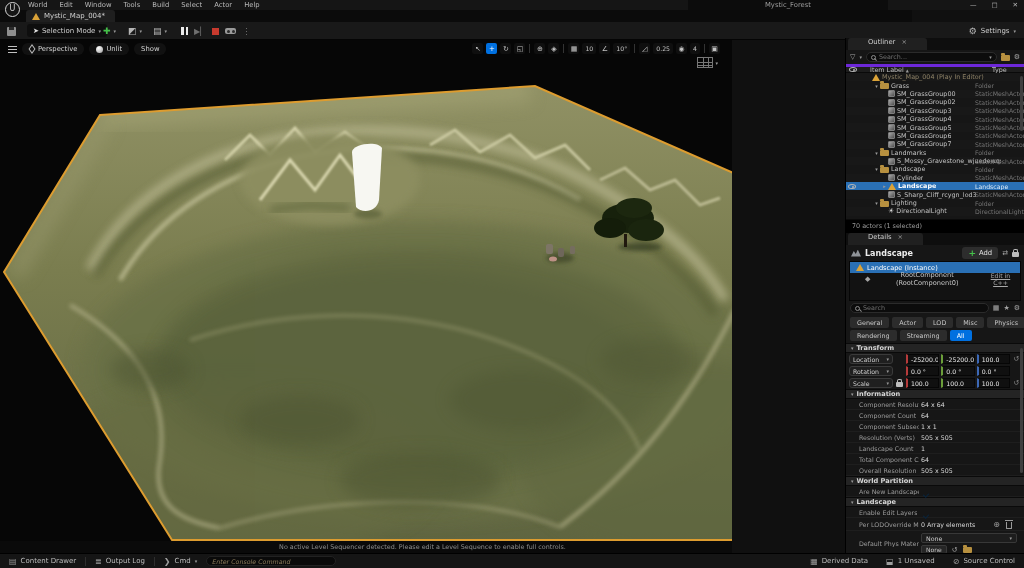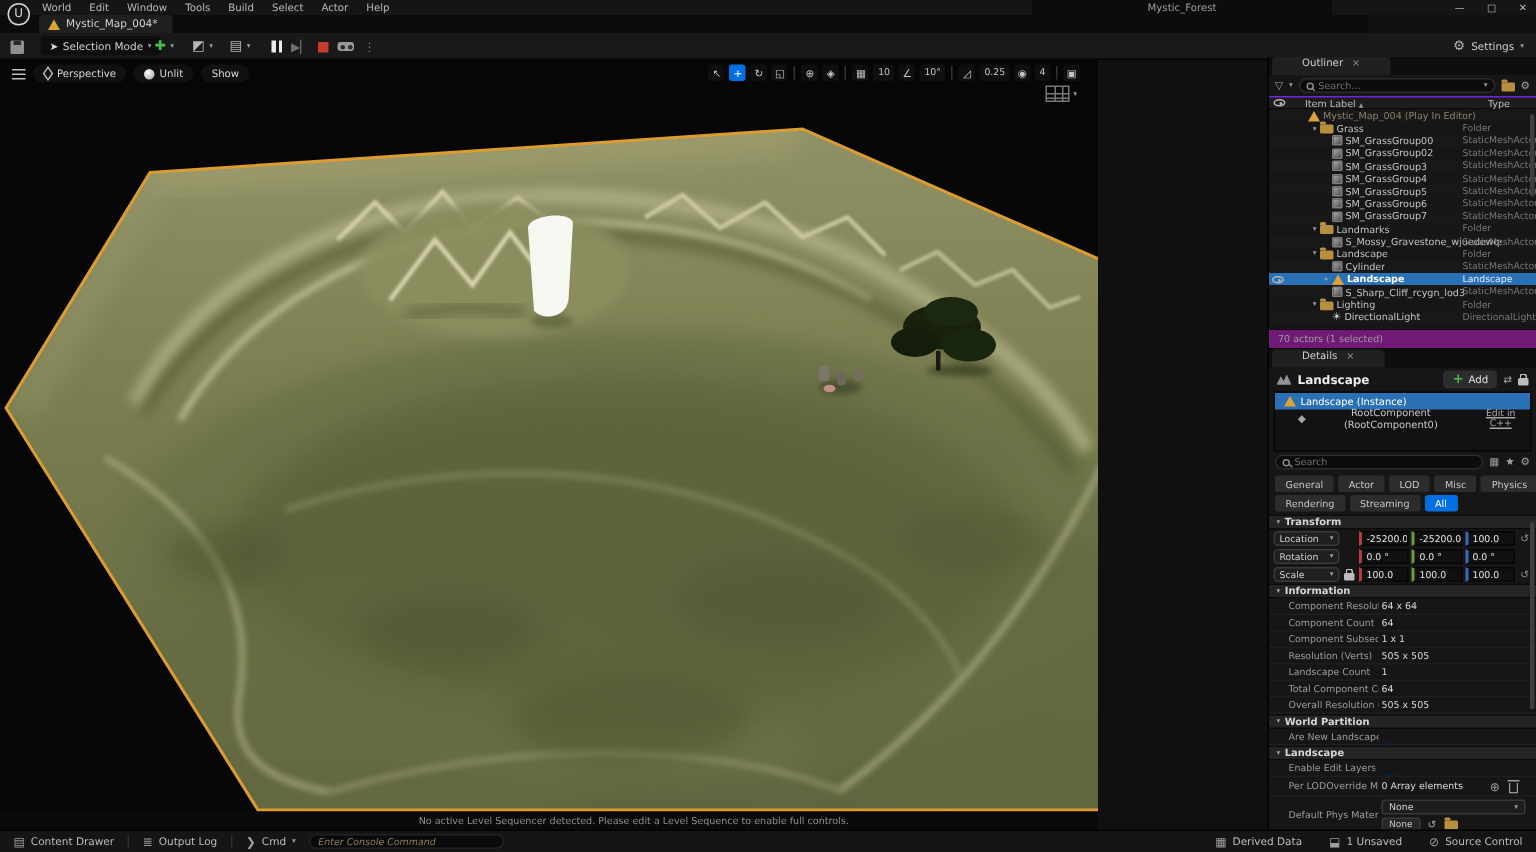--- a/index.html
+++ b/index.html
@@ -74,21 +74,21 @@
   .x-close { color:#9a9a9a; font-size:6.5px; }
   .srch-row { display:flex; align-items:center; gap:4px; padding:2px 4px; height:14px; }
   .srch-box { flex:1; height:10px; background:#0c0c0c; border:1px solid #2b2b2b; border-radius:5px; display:flex; align-items:center; gap:3px; padding:0 4px; }
   .srch-box input { flex:1; background:transparent; border:none; outline:none; color:#c8c8c8; font-size:6.4px; min-width:0; }
   .srch-box input::placeholder { color:#6f6f6f; }
   .ico-mag { width:5px; height:5px; border:1px solid #8a8a8a; border-radius:50%; position:relative; flex:none; }
   .ico-mag::after { content:""; position:absolute; width:3px; height:1px; background:#8a8a8a; transform:rotate(45deg); right:-2.5px; bottom:-1px; }
   .mini-ico { font-size:7px; color:#a5a5a5; }
 
   
-  #ol-header { display:flex; align-items:center; height:9px; background:#1d1d1d; border-top:1px solid #6d28d9; border-bottom:1px solid #0a0a0a; font-size:6.4px; color:#bdbdbd; }
+  #ol-header { display:flex; align-items:center; height:9px; background:#1d1d1d; border-top:3px solid #6d28d9; border-bottom:1px solid #0a0a0a; font-size:6.4px; color:#bdbdbd; }
   #ol-header .hl { margin-left:13px; } #ol-header .hl::after { content:"▲"; font-size:4px; margin-left:2px; color:#9a9a9a; }
   #ol-header .ht { position:absolute; left:146px; }
   .ico-eye { width:8px; height:5px; border:1px solid #b5b5b5; border-radius:50%; position:relative; margin-left:3px; }
   .ico-eye::after { content:""; position:absolute; left:2.5px; top:1px; width:2px; height:2px; border-radius:50%; background:#b5b5b5; }
   #ol-rows { position:relative; }
   .ol-row { position:relative; display:flex; align-items:center; height:8.4px; font-size:6.4px; color:#c2c2c2; }
   .ol-row:nth-child(odd) { background:#181818; }
   .ol-row.sel { background:#2a70b5; color:#fff; }
   .ol-row .ol-eye { flex:none; width:11px; display:flex; }
   .ol-label { margin-left:2px; white-space:nowrap; overflow:hidden; max-width:104px; }
@@ -96,21 +96,21 @@
   .ol-row.sel .ol-label { font-weight:bold; }
   .ol-type { position:absolute; left:129px; color:#757575; font-size:6.2px; white-space:nowrap; }
   .ol-row.sel .ol-type { color:#dcebf8; }
   .ol-exp { width:7px; text-align:center; font-size:5px; color:#9a9a9a; flex:none; }
   .ico { flex:none; display:inline-block; }
   .ico.folder { width:9px; height:6px; background:#b7903f; border-radius:1px; position:relative; margin-top:1px; }
   .ico.folder::before { content:""; position:absolute; top:-2px; left:0; width:4px; height:2px; background:#b7903f; border-radius:1px 1px 0 0; }
   .ico.mesh { width:7px; height:7px; border:1px solid #7e7e7e; background:linear-gradient(135deg,#a8a8a8,#4f4f4f); border-radius:1px; }
   .ico.warn { width:0; height:0; border-left:4px solid transparent; border-right:4px solid transparent; border-bottom:7px solid var(--warn-orange); }
   .ico.sun::before { content:"☀"; color:#d8d8d8; font-size:7px; }
-  #ol-footer { position:absolute; left:0; bottom:0; width:100%; height:13px; background:#701a75; border-top:1px solid #0a0a0a;
+  #ol-footer { position:absolute; left:0; bottom:0; width:100%; height:13px; background:#000000; border-top:1px solid #0a0a0a;
                display:flex; align-items:center; padding-left:6px; font-size:6.4px; color:#9d9d9d; }
   .vscroll { position:absolute; right:1px; width:3px; background:#3f3f3f; border-radius:2px; }
 
   
   #det-head { display:flex; align-items:center; height:16px; padding:0 5px; gap:4px; }
   #det-name { font-size:8px; font-weight:bold; color:#ececec; }
   .ico.mountain { width:10px; height:7px; background:#8f9398; clip-path:polygon(0 100%,28% 20%,48% 65%,68% 0,100% 100%); }
   #add-btn { margin-left:auto; height:12px; background:#2d2d2d; border-radius:3px; padding:0 6px; display:flex; align-items:center; gap:3px; font-size:6.8px; color:#e0e0e0; }
   .ico-lock { width:7px; height:5px; background:#bdbdbd; border-radius:1px; position:relative; margin-top:3px; }
   .ico-lock::before { content:""; position:absolute; top:-3px; left:1px; width:3px; height:3px; border:1px solid #bdbdbd; border-bottom:none; border-radius:2px 2px 0 0; }

